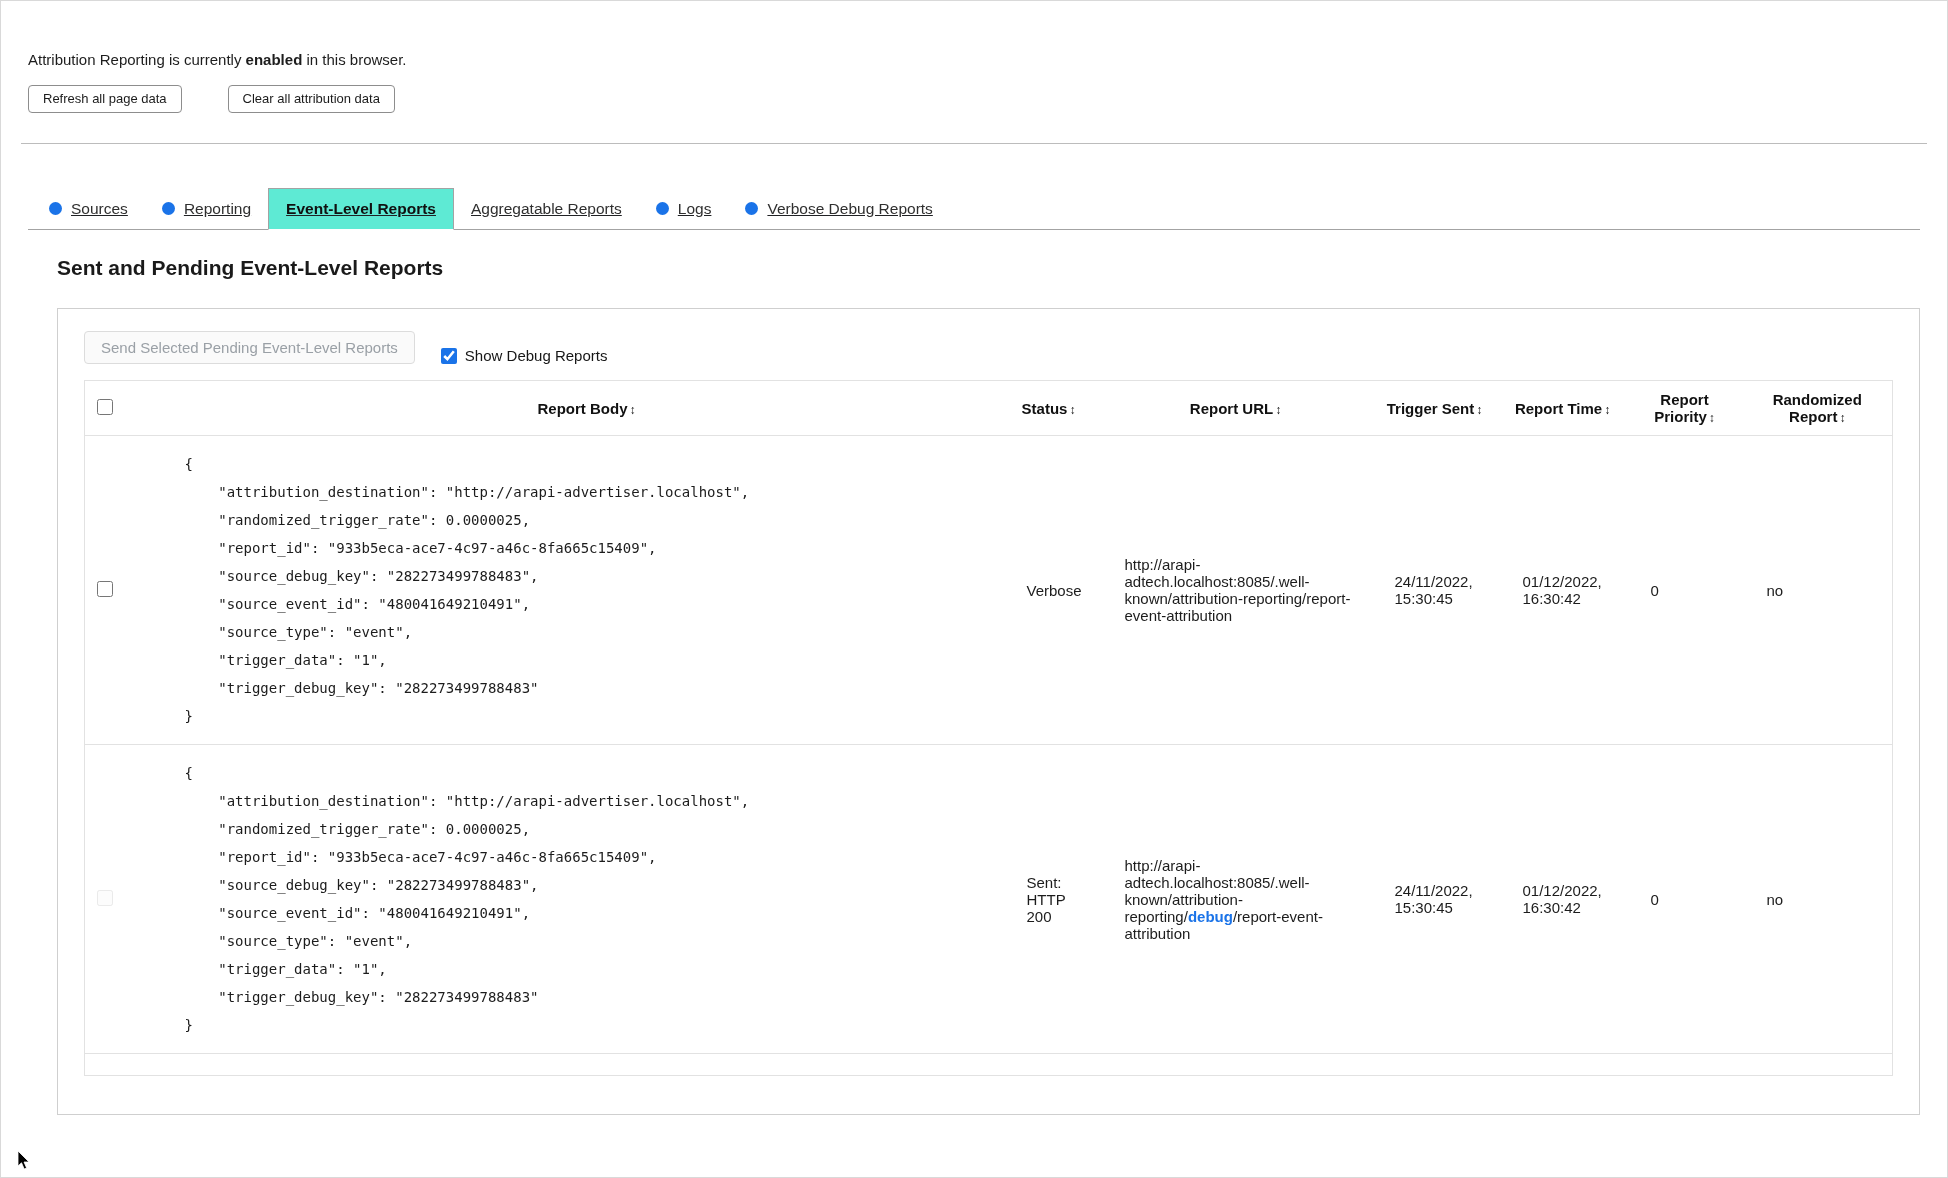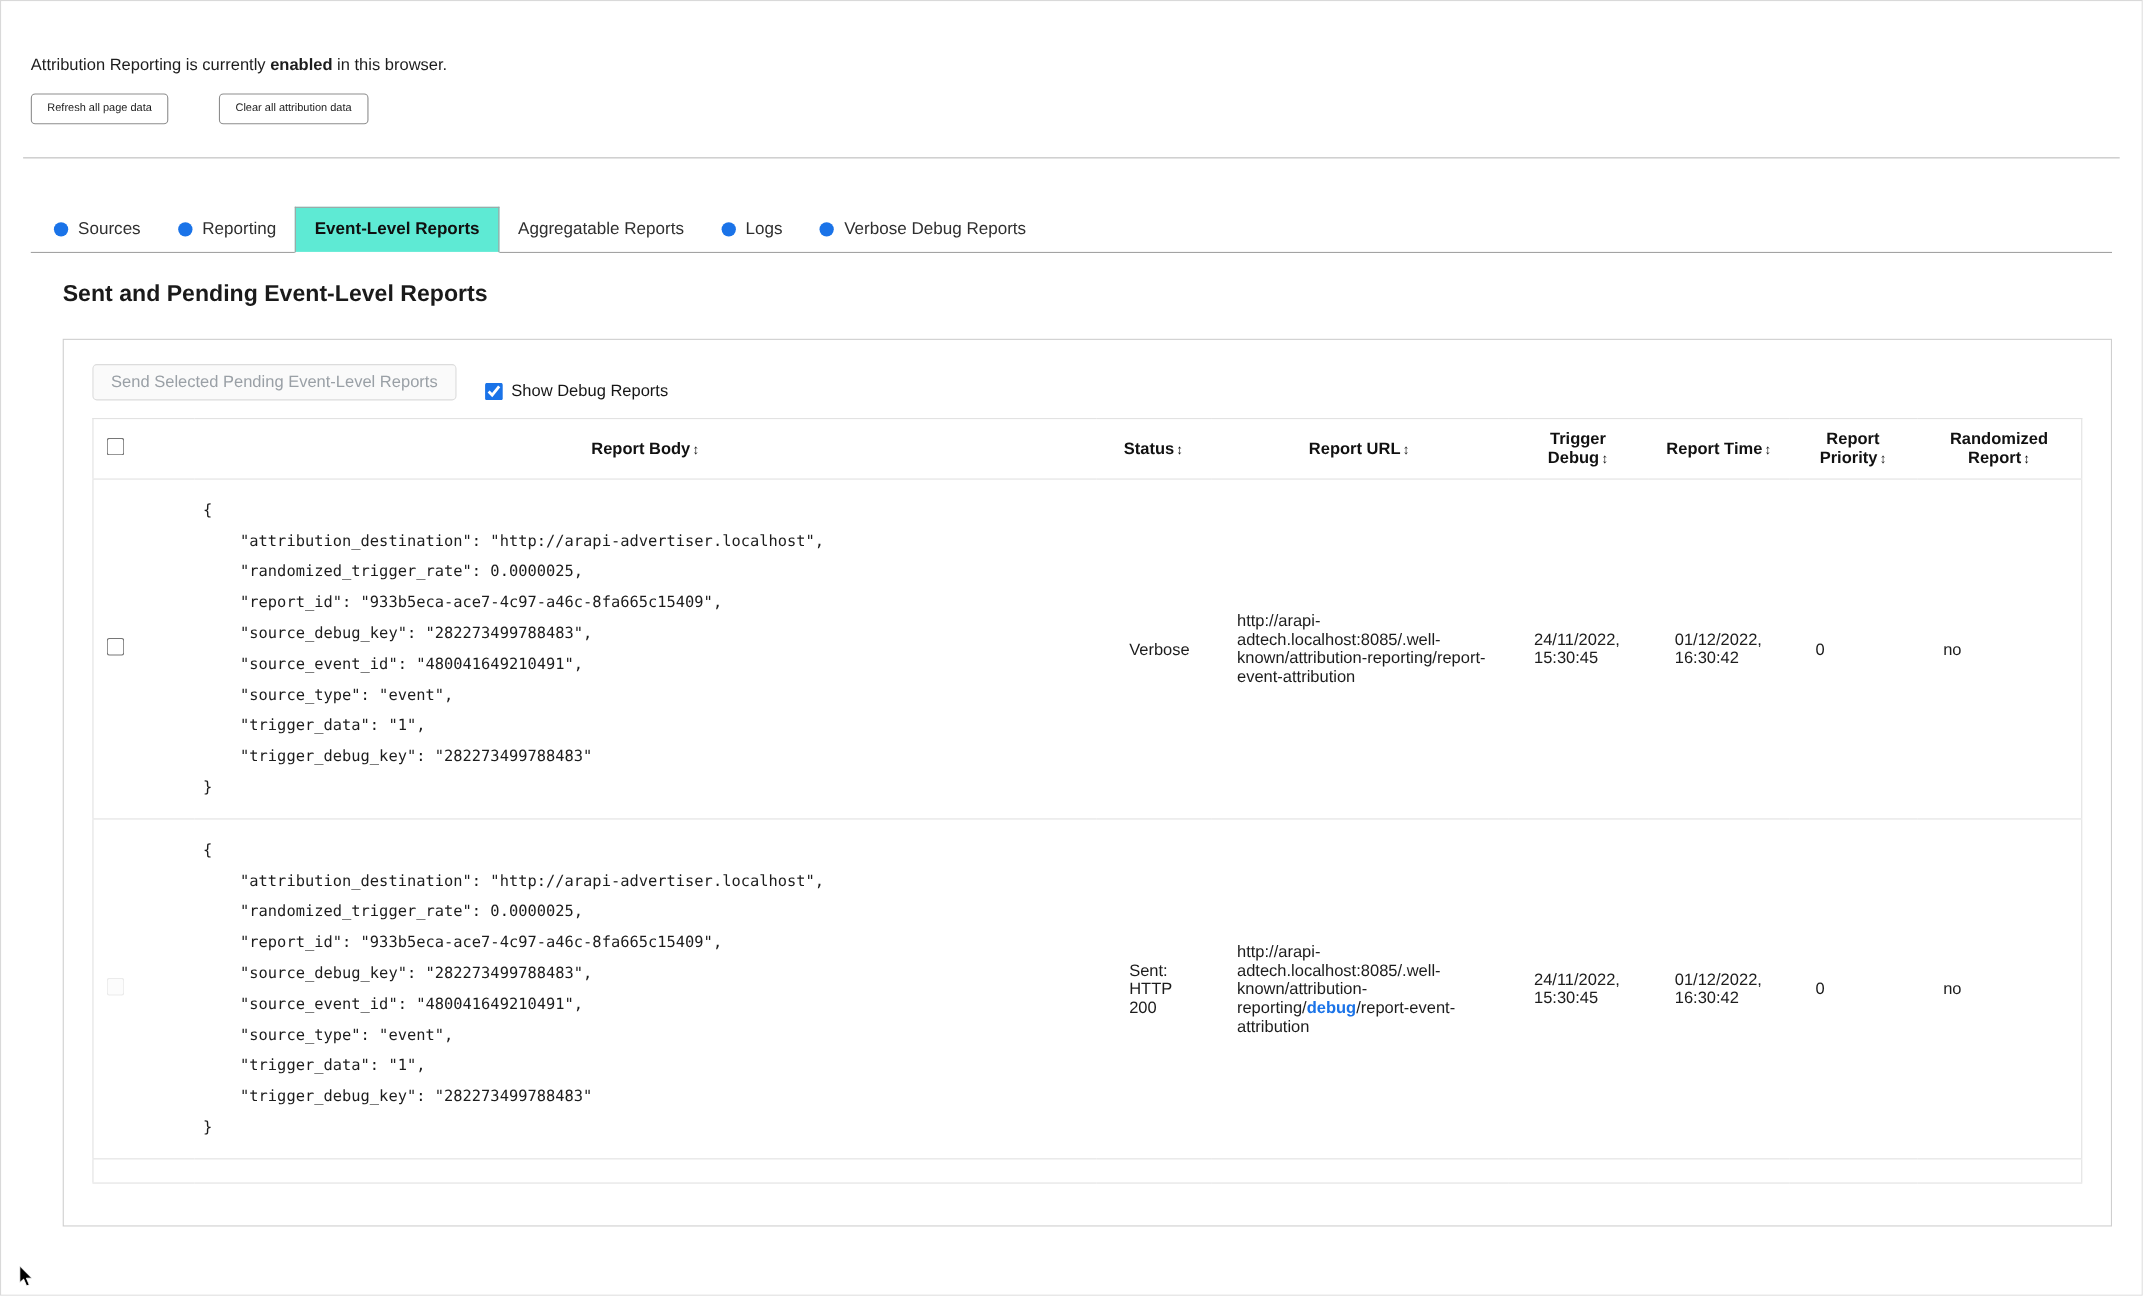--- a/index.html
+++ b/index.html
@@ -24,21 +24,21 @@
     font-size: 29px;
     font-weight: 700;
     color: #333;
     letter-spacing: .2px;
   }
   .status-line { margin-top: 30px; font-size: 15px; color: #1d1d1d; }
   .status-line strong { font-weight: 700; }
   .header-buttons { margin-top: 17px; display: flex; gap: 46px; }
   .btn {
     font-family: inherit;
-    font-size: 10px;
+    font-size: 13px;
     color: #1b1b1b;
     background: #ffffff;
     border: 1px solid #8d8d8d;
     border-radius: 4px;
     padding: 4px 14px;
     line-height: 18px;
     cursor: pointer;
   }
   .top-divider {
     border: none;
@@ -46,20 +46,21 @@
     margin: 30px 20px 0;
   }
 
   
   .tabstrip {
     display: flex;
     align-items: stretch;
     margin: 44px 27px 0;
     border-bottom: 1px solid #a3a3a3;
     padding-left: 4px;
+    text-decoration: underline;
   }
   .tab {
     display: flex;
     align-items: center;
     gap: 9px;
     padding: 11px 17px;
     font-size: 15.5px;
     color: #2f2f2f;
     cursor: pointer;
     white-space: nowrap;
@@ -229,21 +230,21 @@
             <th>
               <span>Report Body</span><span class="sort">↕</span>
             </th>
             <th>
               <span>Status</span><span class="sort">↕</span>
             </th>
             <th>
               <span>Report URL</span><span class="sort">↕</span>
             </th>
             <th>
-              <span>Trigger Debug</span><span class="sort">↕</span>
+              <span>Trigger Sent</span><span class="sort">↕</span>
             </th>
             <th>
               <span>Report Time</span><span class="sort">↕</span>
             </th>
             <th>
               <span>Report Priority</span><span class="sort">↕</span>
             </th>
             <th>
               <span>Randomized Report</span><span class="sort">↕</span>
             </th>

